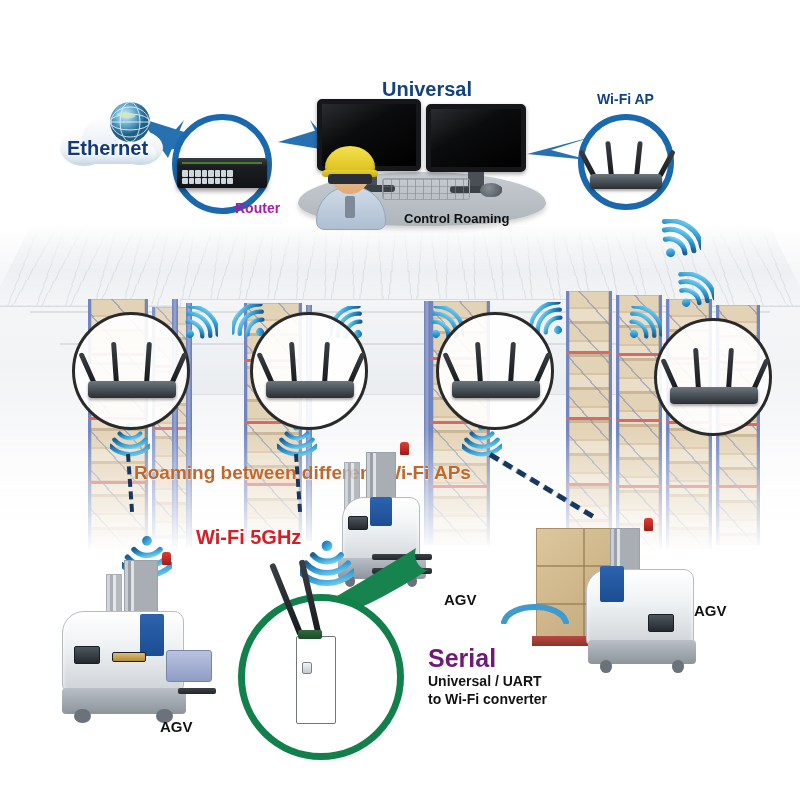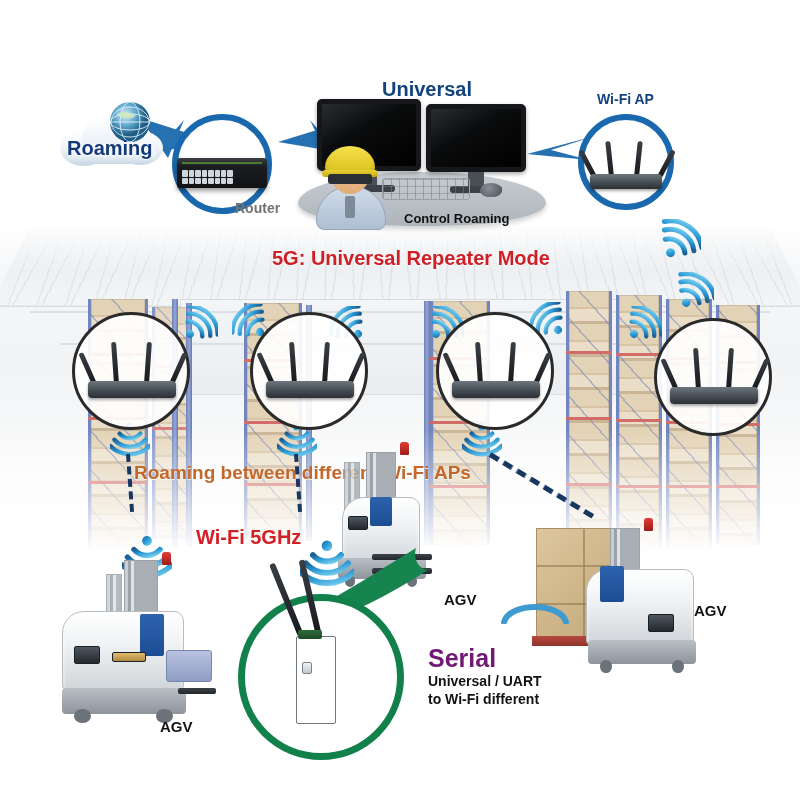--- a/index.html
+++ b/index.html
@@ -68,21 +68,21 @@
     background:
       repeating-linear-gradient(48deg, rgba(70,90,150,.55) 0 1.5px, rgba(0,0,0,0) 1.5px 26px);
   }
   .rack-upright {
     position:absolute; width:6px; background: linear-gradient(to right,#33509f,#6c84c4,#2c4690);
   }
 
   
   .lbl { position: absolute; white-space: nowrap; font-weight: bold; }
   .lbl-internet { color:#123a7a; font-size:20px; text-shadow: 0 1px 0 rgba(255,255,255,.9); }
-  .lbl-router   { color:#737373; font-size:14px;padding-left:39px; }
+  .lbl-router   { color:#a21caf; font-size:14px;padding-left:39px; }
   .lbl-ethernet { color:#12437e; font-size:20px; }
   .lbl-control  { color:#101010; font-size:13px; }
   .lbl-wifiap   { color:#12437e; font-size:14px; }
   .lbl-5g       { color:#cf1f26; font-size:20px; text-shadow: 0 1px 1px rgba(255,255,255,.95); }
   .lbl-roaming  { color:#c2682c; font-size:19px; text-shadow: 0 1px 1px rgba(255,255,255,.95); }
   .lbl-wifi5    { color:#d41f26; font-size:20px; }
   .lbl-serial   { color:#701a75; font-size:25px; }
   .lbl-serial-sub { color:#121212; font-size:14px; line-height: 18px; }
   .lbl-agv      { color:#111111; font-size:15px; }
 
@@ -385,21 +385,21 @@
         <g stroke="#eaf6fd" stroke-width="1" fill="none" opacity=".85">
           <ellipse cx="74" cy="22" rx="20" ry="8"></ellipse>
           <ellipse cx="74" cy="22" rx="10" ry="20"></ellipse>
           <ellipse cx="74" cy="22" rx="19" ry="15"></ellipse>
           <line x1="54" y1="22" x2="94" y2="22"></line>
         </g>
         <path d="M60,14 q10,-5 20,2 q-8,6 -20,-2 Z" fill="#cfe9bf" opacity=".8"></path>
       </g>
     </svg>
   </div>
-  <div class="lbl lbl-internet" style="left:67px; top:137px;">Roaming</div>
+  <div class="lbl lbl-internet" style="left:67px; top:137px;">Ethernet</div>
 
   <div class="circle-blue" style="left:172px; top:114px; width:100px; height:100px;"></div>
   <svg class="blue-arrow" style="left:262px; top:112px;" width="96" height="56" viewBox="0 0 96 56">
     <path d="M94,6 L16,30 L76,40 L48,8 L66,46 Z" fill="#1a69ae" opacity="0.95"></path>
   </svg>
 
   <div class="switchdev" style="left:177px; top:158px; width:90px; height:30px;">
     <div class="topstripe"></div>
     <div class="ports">
       <i></i>
@@ -457,21 +457,20 @@
 
   <div class="circle-blue" style="left:578px; top:114px; width:96px; height:96px;"></div>
   <div class="ap" style="left:590px; top:133px; width:72px; height:56px;">
     <div class="ant" style="left:2px;  height:30px; transform: rotate(-28deg);"></div>
     <div class="ant" style="left:19px; height:36px; transform: rotate(-6deg);"></div>
     <div class="ant" style="left:44px; height:36px; transform: rotate(6deg);"></div>
     <div class="ant" style="right:0px; height:30px; transform: rotate(28deg);"></div>
     <div class="case"></div>
   </div>
 
-  <div class="lbl lbl-5g" style="left:272px; top:247px;">5G: Universal Repeater Mode</div>
 
   <svg class="wifi" style="left:655px; top:219px;" width="46" height="46" viewBox="0 0 46 46">
     <defs>
         <linearGradient id="wg" x1="0" y1="0" x2="1" y2="1">
       <stop offset="0%" stop-color="#7fd3ef"></stop>
           <stop offset="55%" stop-color="#2b9ad6"></stop>
           <stop offset="100%" stop-color="#1b5f94"></stop>
     </linearGradient>
       </defs>
     <g transform="rotate(35 23 23)" fill="none" stroke="url(#wg)" stroke-linecap="round">
@@ -649,21 +648,21 @@
   <div class="serialdev" style="left:296px; top:636px; width:40px; height:88px;">
     <div class="ant" style="left:2px;  bottom:88px; height:78px; transform: rotate(-22deg); transform-origin:bottom center;"></div>
     <div class="ant" style="left:20px; bottom:88px; height:78px; transform: rotate(-13deg); transform-origin:bottom center;"></div>
     <div class="body"></div>
     <div class="cap"></div>
     <div class="rj45"></div>
   </div>
 
   <div class="lbl lbl-serial" style="left:428px; top:644px;">Serial</div>
   <div class="lbl lbl-serial-sub" style="left:428px; top:672px;">Universal / UART</div>
-  <div class="lbl lbl-serial-sub" style="left:428px; top:690px;">to Wi-Fi different</div>
+  <div class="lbl lbl-serial-sub" style="left:428px; top:690px;">to Wi-Fi converter</div>
 
   <div class="agv" style="left:62px; top:560px; width:152px; height:160px;">
     <div class="mast" style="left:62px; top:0; width:34px; height:78px;"></div>
     <div class="mast" style="left:44px; top:14px; width:16px; height:64px; opacity:.85;"></div>
     <div class="beacon" style="left:100px; top:-8px;"></div>
     <div class="hood" style="left:0; width:122px; height:50%; bottom:18%;"></div>
     <div class="band" style="left:78px; bottom:40%; width:24px; height:26%;"></div>
     <div class="panel" style="left:12px; top:86px; width:26px; height:18px;"></div>
     <div class="panel" style="left:50px; top:92px; width:34px; height:10px; background:linear-gradient(to bottom,#e0bb70,#b08a3e);"></div>
     <div class="skirt" style="left:0; width:124px;"></div>

